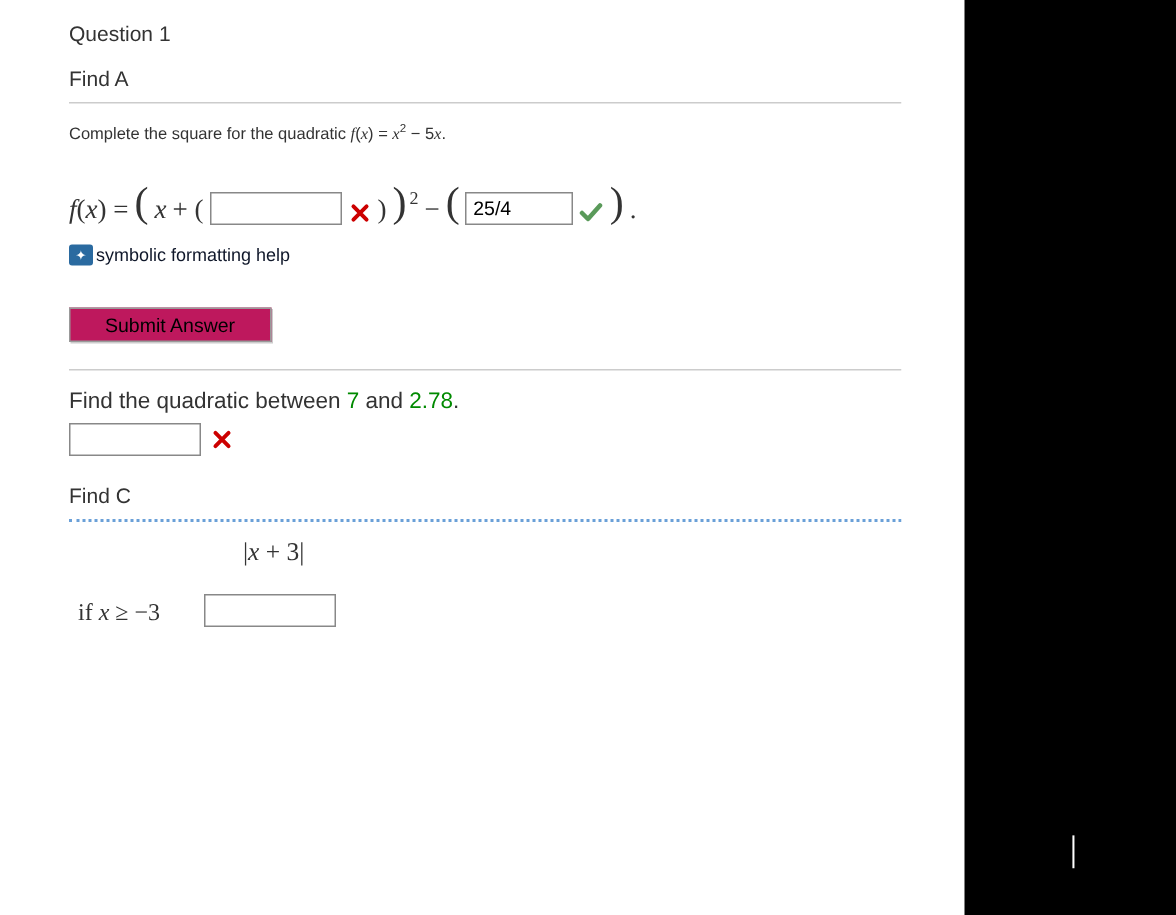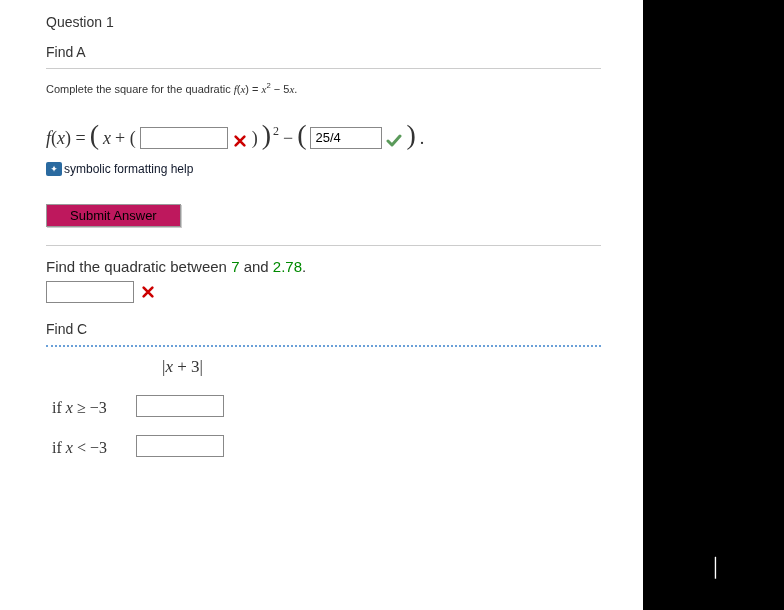--- a/index.html
+++ b/index.html
@@ -104,25 +104,19 @@
           <span class="abs-expr">
             <span style="font-style:normal">|</span><span>x</span><span style="font-style:normal"> + 3</span><span style="font-style:normal">|</span>
           </span>
         </div>
         <div class="case-row">
           <span class="case-label">
             <span style="font-style:normal">if </span><span class="math-i">x</span><span style="font-style:normal"> ≥ −3</span>
           </span>
           <input class="blank w90" value="" style="">
         </div>
-        <div class="case-row">
-          <span class="case-label">
-            <span style="font-style:normal">if </span><span class="math-i">x</span><span style="font-style:normal"> &lt; −3</span>
-          </span>
-          <input class="blank w90" value="" style="">
-        </div>
       </div>
     </div>
   </div>
   <div class="right">
     <span class="cursor">│</span>
   </div>
 </div>
 
 </body></html>

